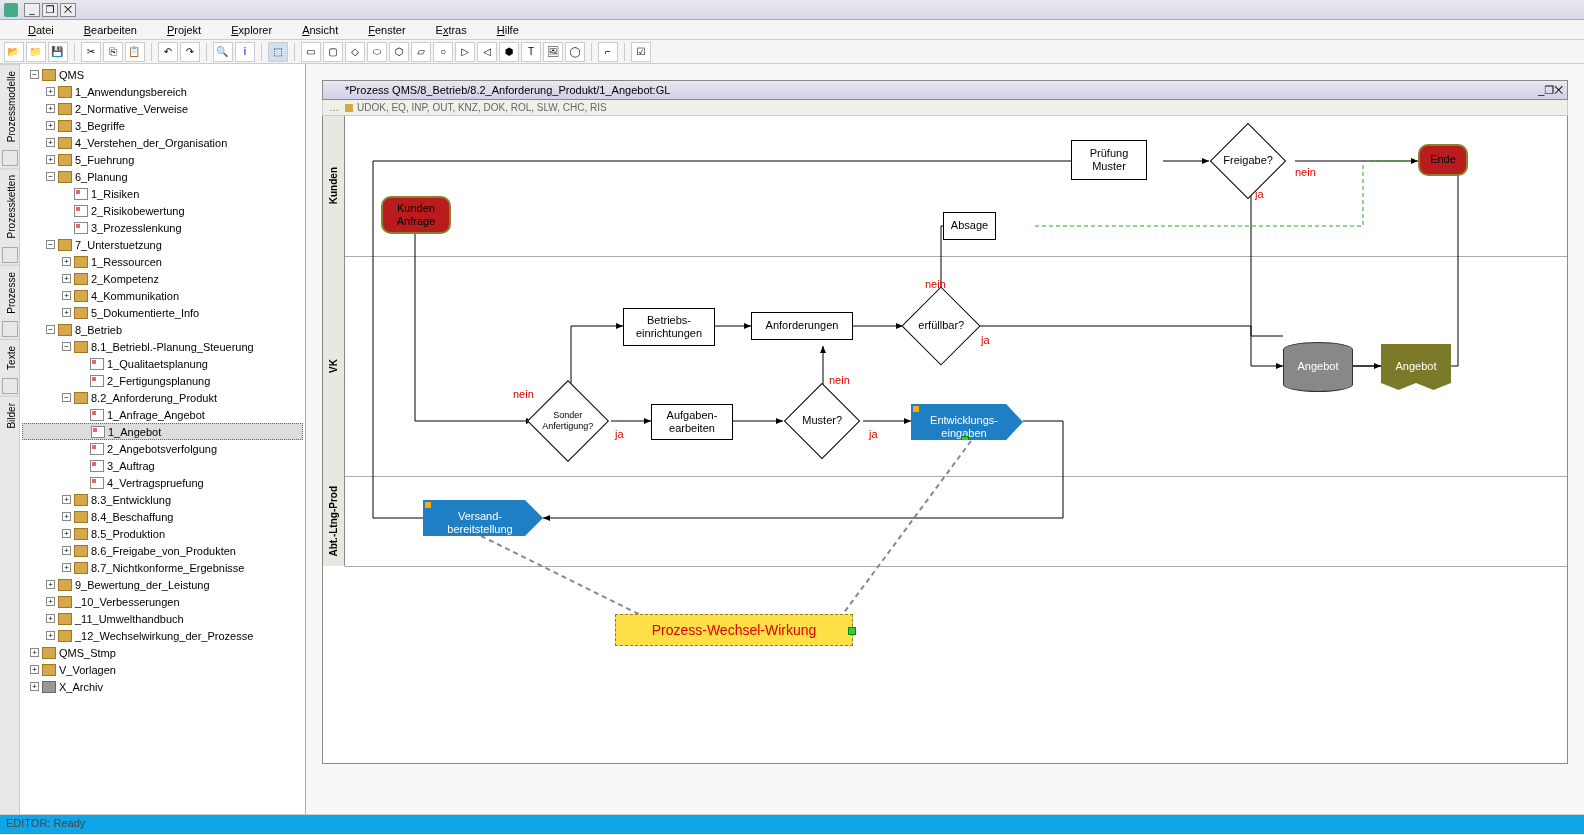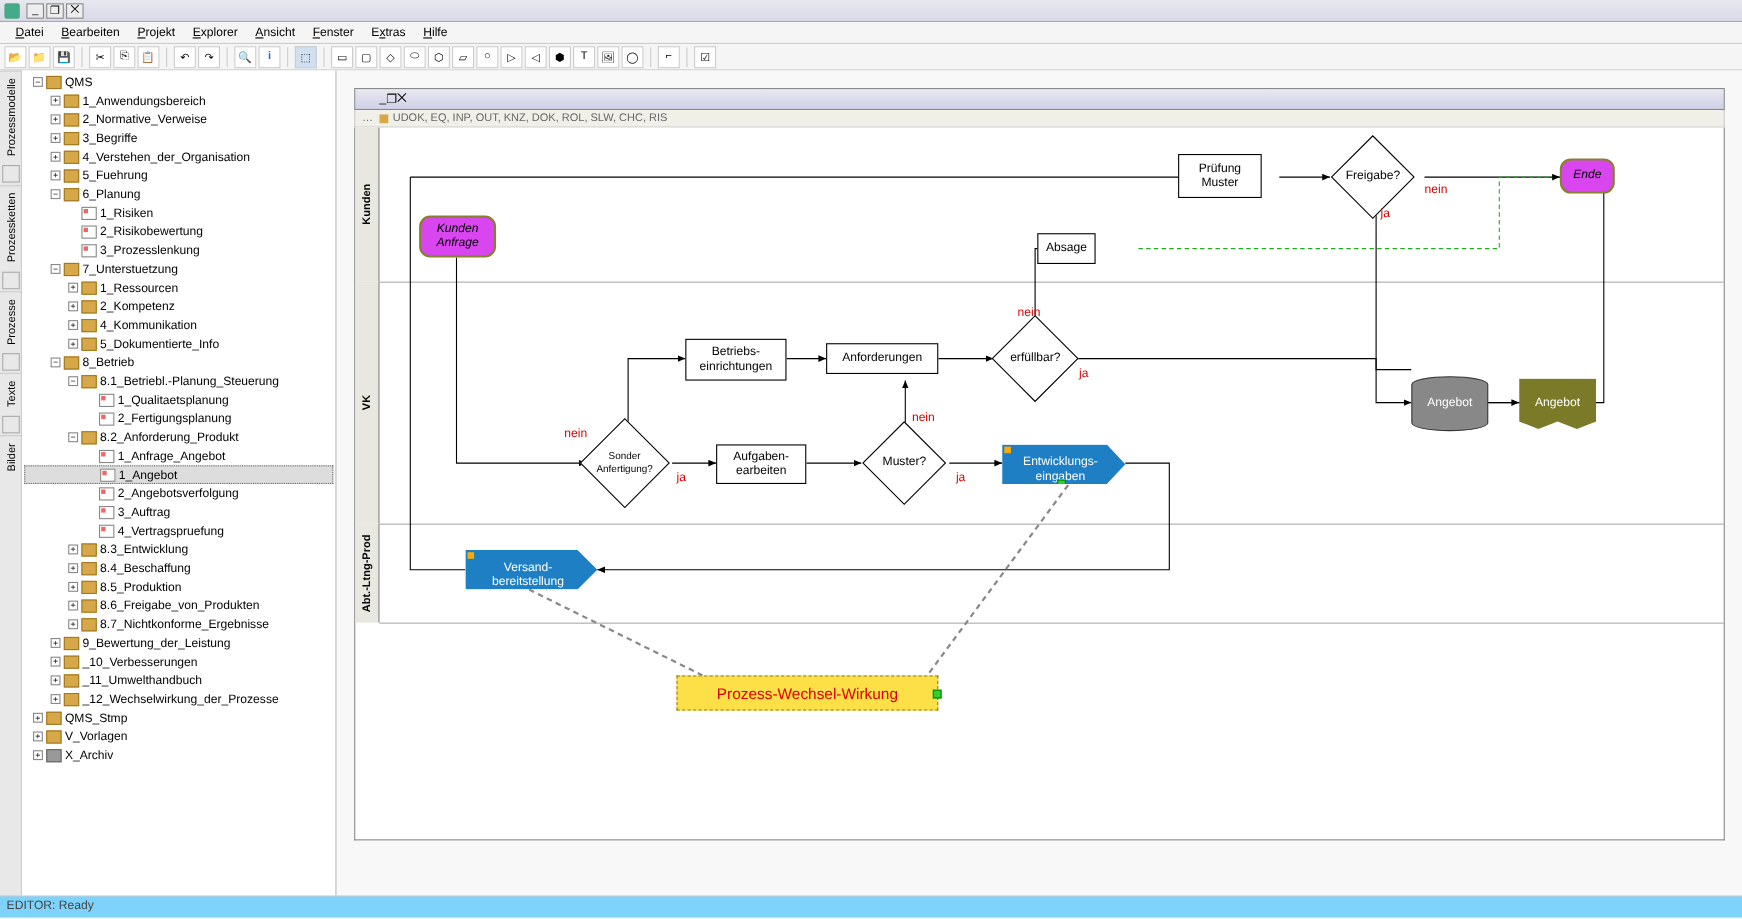--- a/index.html
+++ b/index.html
@@ -4,21 +4,21 @@
 <style>
 * { box-sizing: border-box; margin: 0; padding: 0; font-family: Arial, sans-serif; }
 body { width: 1584px; height: 835px; background: #f0f0f0; overflow: hidden; font-size: 11px; }
 
 .titlebar { height: 20px; background: linear-gradient(#e8e8f0, #d8d8e8); display: flex; align-items: center; padding: 0 4px; border-bottom: 1px solid #aaa; }
 .titlebar .icon { width: 14px; height: 14px; background: #4a8; border-radius: 2px; margin-right: 4px; }
 .titlebar .title { flex: 1; color: #333; font-size: 11px; }
 .titlebar .wbtn { width: 16px; height: 14px; margin-left: 2px; border: 1px solid #888; background: #eee; display: flex; align-items: center; justify-content: center; font-size: 10px; cursor: pointer; }
 
 .menubar { height: 20px; background: #f5f5f5; display: flex; align-items: center; padding: 0 6px; border-bottom: 1px solid #ccc; }
-.menubar .mi { padding: 2px 8px; cursor: pointer; }
+.menubar .mi { padding: 2px 8px; cursor: pointer; margin-left: 14px; }
 .menubar .mi u { text-decoration: underline; }
 
 .toolbar { height: 24px; background: #f5f5f5; display: flex; align-items: center; padding: 0 4px; border-bottom: 1px solid #ccc; gap: 2px; }
 .toolbar .tbtn { width: 20px; height: 20px; background: #fff; border: 1px solid #ccc; display: flex; align-items: center; justify-content: center; cursor: pointer; font-size: 10px; }
 .toolbar .sep { width: 1px; height: 18px; background: #ccc; margin: 0 4px; }
 
 .mainarea { display: flex; height: 750px; }
 
 .sidetabs { width: 20px; background: #e8e8e8; display: flex; flex-direction: column; border-right: 1px solid #ccc; }
 .sidetabs .stab { writing-mode: vertical-lr; transform: rotate(180deg); padding: 6px 2px; font-size: 10px; cursor: pointer; border-bottom: 1px solid #ccc; text-align: center; }
@@ -41,33 +41,33 @@
 .canvas-subbar { height: 16px; background: #f0f0e8; border: 1px solid #ccc; border-top: none; font-size: 10px; color: #666; padding: 0 6px; display: flex; align-items: center; }
 .canvas-subbar .sq { width: 8px; height: 8px; background: #d6a84a; margin-right: 4px; }
 .canvas { background: #fff; border: 1px solid #888; border-top: none; height: 648px; position: relative; }
 
 .swim { position: absolute; left: 0; width: 22px; background: #e8e8e0; border-right: 1px solid #888; display: flex; align-items: center; justify-content: center; }
 .swim span { writing-mode: vertical-lr; transform: rotate(180deg); font-size: 10px; font-weight: bold; }
 .swim-line { position: absolute; left: 22px; right: 0; height: 1px; background: #aaa; }
 
 .shape { position: absolute; display: flex; align-items: center; justify-content: center; text-align: center; font-size: 11px; line-height: 1.2; }
 .rect { border: 1px solid #000; background: #fff; }
-.rounded { border: 2px solid #888030; background: #d946ef; border-radius: 10px; font-style: italic; }
+.rounded { border: 2px solid #888030; background: #b91c1c; border-radius: 10px; }
 .diamond { background: #fff; border: 1px solid #000; transform: rotate(45deg); }
 .diamond span { transform: rotate(-45deg); display: block; }
 .blue-arrow { background: #1e7fc4; color: #fff; clip-path: polygon(0 0, 85% 0, 100% 50%, 85% 100%, 0 100%); padding: 14px 12px 4px 6px; }
 .cylinder { background: #888; border: 1px solid #333; border-radius: 50% / 15%; color: #fff; }
 .doc-shape { background: #7a7a28; color: #fff; clip-path: polygon(0 0, 100% 0, 100% 85%, 75% 100%, 50% 85%, 25% 100%, 0 85%); }
 .dashed-box { border: 1.5px dashed #888030; background: #fde047; color: #d00; font-size: 14px; }
 .green-sq { width: 8px; height: 8px; background: #3c3; border: 1px solid #080; position: absolute; }
 .orange-sq { width: 6px; height: 6px; background: #fa0; position: absolute; top: 2px; left: 2px; }
 
 .lbl { position: absolute; color: #d00; font-size: 11px; text-align: right; }
 
-.statusbar { height: 20px; background: #7dd3fc; border-top: 1px solid #ccc; padding: 2px 6px; font-size: 11px; color: #444; }
+.statusbar { height: 20px; background: #0ea5e9; border-top: 1px solid #ccc; padding: 2px 6px; font-size: 11px; color: #444; }
 
 svg.flow { position: absolute; top: 0; left: 0; pointer-events: none; }
 </style>
 </head>
 <body>
 
 <div class="titlebar">
   <div class="icon"></div>
   <div class="wbtn">_</div>
   <div class="wbtn">❐</div>
@@ -318,20 +318,21 @@
     <div class="node l1">
         <span class="tog">+</span>
         <span class="ic grey"></span>
         <span>X_Archiv</span>
       </div>
   </div>
 
   <div class="canvas-wrap">
     <div class="canvas-titlebar">
       <span class="ic proc" style="width:14px;height:12px;margin-right:4px"></span>
+      <span class="t">*Prozess QMS/8_Betrieb/8.2_Anforderung_Produkt/1_Angebot:GL</span>
       <div class="wbtn">_</div>
       <div class="wbtn">❐</div>
       <div class="wbtn">⨉</div>
     </div>
     <div class="canvas-subbar">
       <span style="margin-right:6px">…</span>
         <span class="sq"></span>
         <span>UDOK, EQ, INP, OUT, KNZ, DOK, ROL, SLW, CHC, RIS</span>
     </div>
     <div class="canvas">

